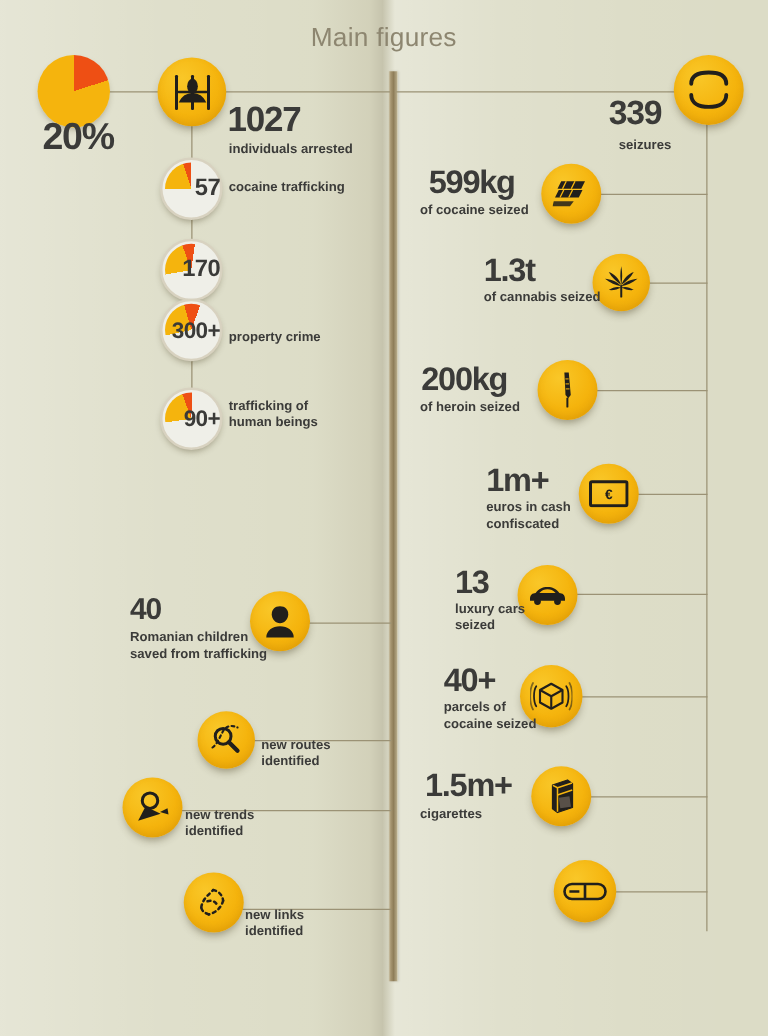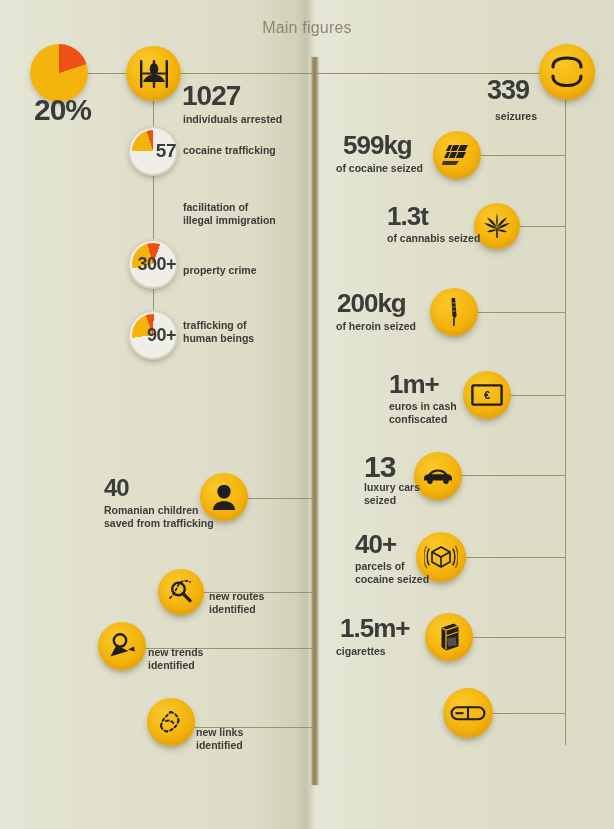--- a/index.html
+++ b/index.html
@@ -23,21 +23,21 @@
         rgba(255,255,255,0.12) 400px,
         rgba(255,255,255,0.02) 520px,
         rgba(255,255,255,0.00) 614px),
       #dcdcc6;
   }
 
   
   .title{
     position:absolute;top:19px;left:0;width:614px;
     text-align:center;
-    font-size:16px;
+    font-size:21px;
     color:#8d8670;
     letter-spacing:.2px;
   }
 
   
   .divider{
     position:absolute;
     left:311px;top:57px;width:7px;height:728px;
     background:linear-gradient(to right,#cfc8ad 0%,#a89772 22%,#8e7d59 55%,#bcb190 100%);
     box-shadow:1px 0 2px rgba(0,0,0,.13);
@@ -145,22 +145,24 @@
   </div>
   <div class="big" style="left:182px;top:82px;font-size:28px;">1027</div>
   <div class="sub" style="left:183px;top:113px;">individuals arrested</div>
 
   <div class="pie" style="left:128px;top:126px;width:50px;height:50px;">
     <div class="slice" style="background:conic-gradient(from 270deg,#f5b40d 0deg 72deg,#ee4f14 72deg 90deg,transparent 90deg 360deg);"></div>
     <div class="num" style="font-size:19px;">57</div>
   </div>
   <div class="sub" style="left:183px;top:144px;">cocaine trafficking</div>
 
-  <div class="sub" style="left:183px;top:201px;">facilitation of
-illegal immigration</div>
+  <div class="pie" style="left:128px;top:191px;width:50px;height:50px;">
+    <div class="slice" style="background:conic-gradient(from 260deg,#f5b40d 0deg 80deg,#ee4f14 80deg 108deg,transparent 108deg 360deg);"></div>
+    <div class="num" style="font-size:19px;">170</div>
+  </div>
 
   <div class="pie" style="left:128px;top:239px;width:50px;height:50px;">
     <div class="slice" style="background:conic-gradient(from 258deg,#f5b40d 0deg 86deg,#ee4f14 86deg 122deg,transparent 122deg 360deg);"></div>
     <div class="num" style="font-size:18px;">300+</div>
   </div>
   <div class="sub" style="left:183px;top:264px;">property crime</div>
 
   <div class="pie" style="left:128px;top:310px;width:50px;height:50px;">
     <div class="slice" style="background:conic-gradient(from 262deg,#f5b40d 0deg 78deg,#ee4f14 78deg 100deg,transparent 100deg 360deg);"></div>
     <div class="num" style="font-size:18px;">90+</div>
@@ -291,21 +293,21 @@
   <div class="badge" style="left:414px;top:452px;width:48px;height:48px;">
     <svg width="32" height="18" viewBox="0 0 32 18">
       <g fill="#211f1c">
         <path d="M2 12 C2 8.5 4 7.6 6.5 7.3 C9 4 12 2.6 16 2.6 C20 2.6 23 4 25.5 7.3 C28 7.6 30 8.5 30 12 L30 13.6 L2 13.6 Z"></path>
         <circle cx="8" cy="14.2" r="2.7"></circle>
         <circle cx="24" cy="14.2" r="2.7"></circle>
       </g>
       <path d="M9.5 7.3 C11.5 5.2 13.5 4.4 16 4.4 C18.5 4.4 20.5 5.2 22.5 7.3 Z" fill="#f5b40d"></path>
     </svg>
   </div>
-  <div class="big" style="left:364px;top:452px;font-size:30px;">13</div>
+  <div class="big" style="left:364px;top:452px;font-size:26px;">13</div>
   <div class="sub" style="left:364px;top:481px;">luxury cars
 seized</div>
 
   <div class="badge" style="left:416px;top:532px;width:50px;height:50px;">
     <svg width="34" height="34" viewBox="0 0 34 34">
       <g fill="none" stroke="#211f1c" stroke-width="1.7" stroke-linejoin="round">
         <path d="M17 7 L26 12 L26 22 L17 27 L8 22 L8 12 Z"></path>
         <path d="M8 12 L17 17 L26 12 M17 17 L17 27"></path>
       </g>
       <g fill="none" stroke="#211f1c" stroke-width="1.4" stroke-linecap="round">

